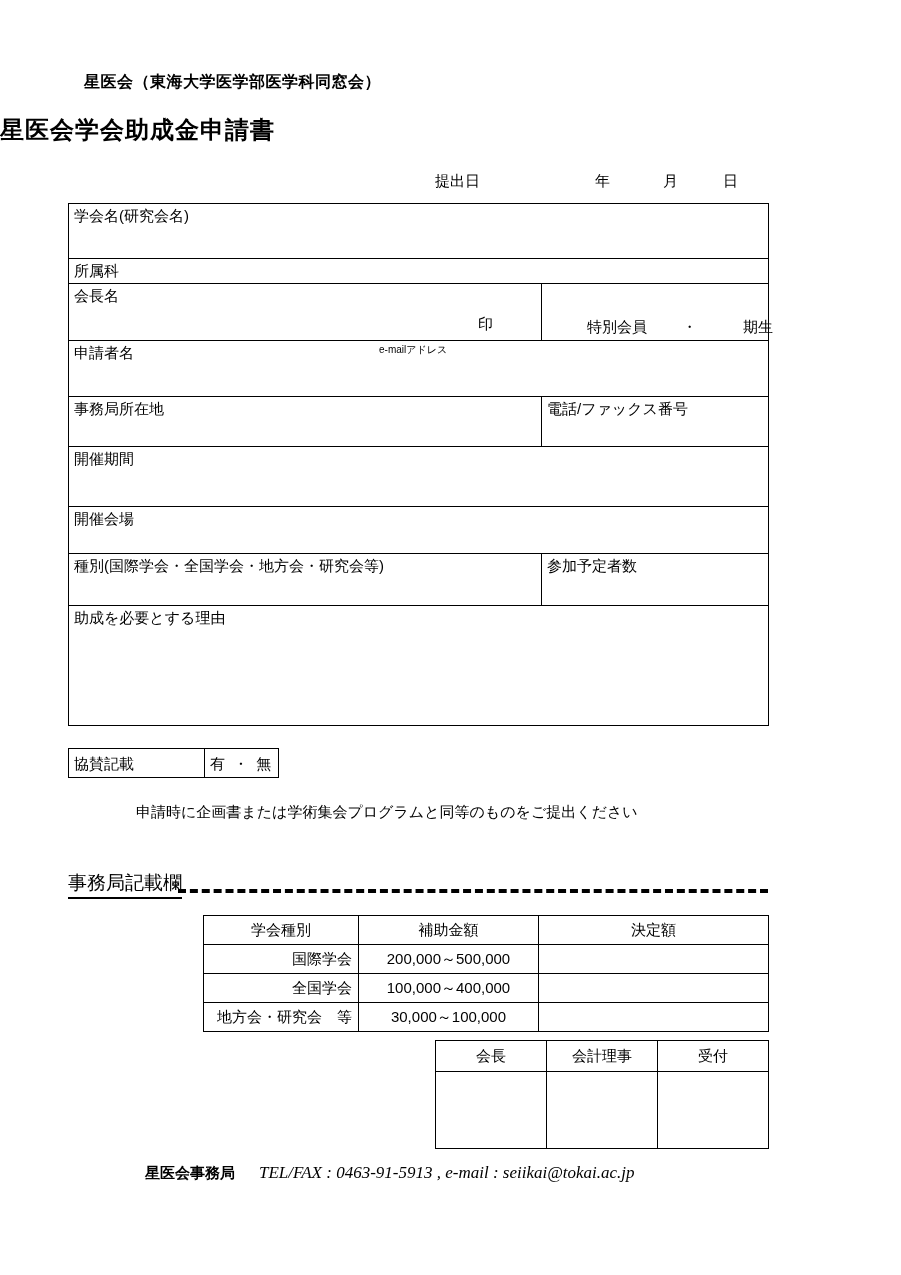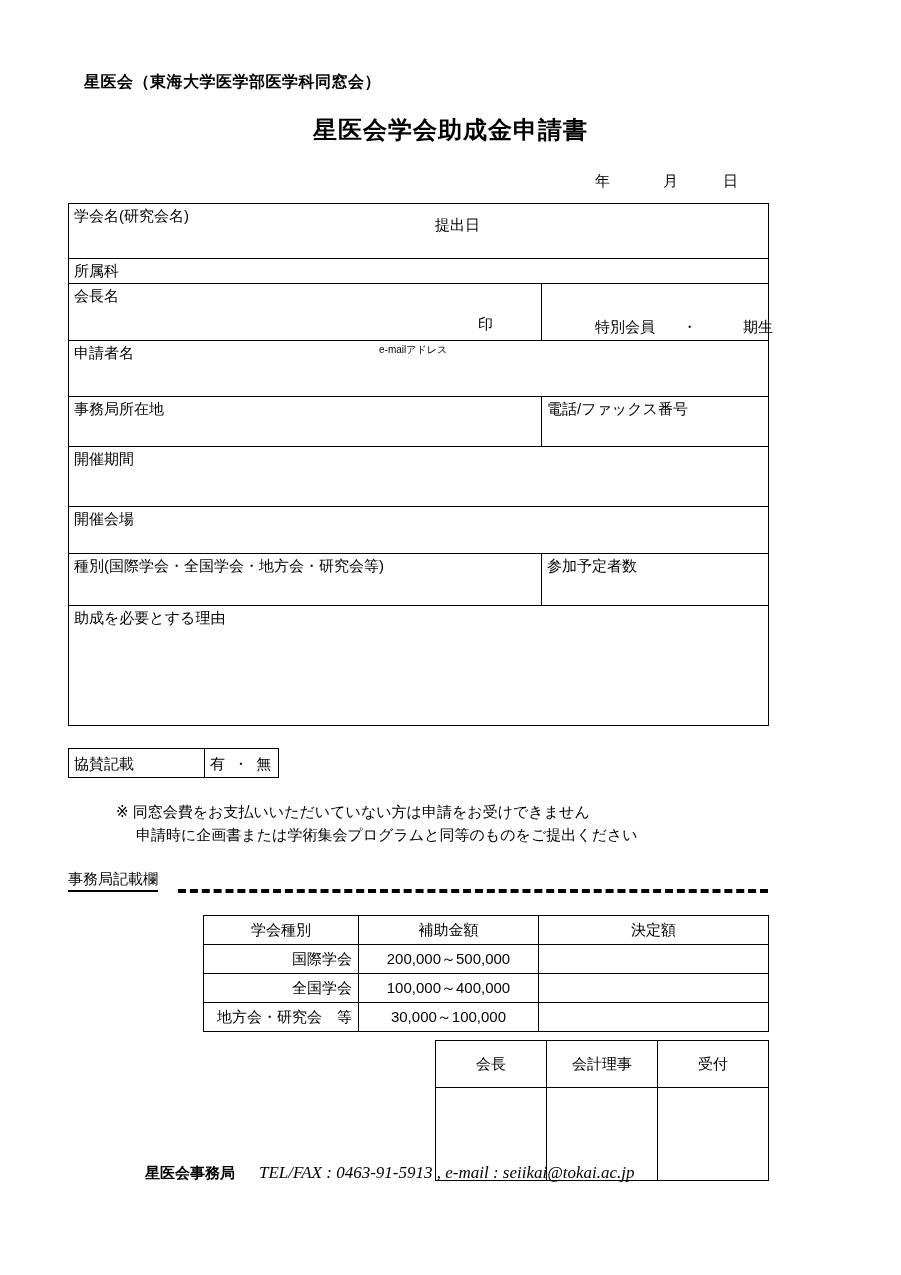--- a/index.html
+++ b/index.html
@@ -29,37 +29,36 @@
     font-size: 16px;
     font-weight: bold;
     letter-spacing: 0.5px;
     white-space: nowrap;
   }
   .doc-title {
     position: absolute;
     left: 0;
     right: 0;
     top: 114px;
-    text-align: center;
     font-size: 24px;
     font-weight: bold;
     letter-spacing: 1px;
   }
 
   
   .date-line {
     position: absolute;
     left: 435px;
     top: 172px;
     width: 330px;
     height: 22px;
     font-size: 15px;
     white-space: nowrap;
   }
-  .date-line .dl-label { position: absolute; left: 0; top: 0; margin-top: 44px; }
+  .date-line .dl-label { position: absolute; left: 0; top: 0; }
   .date-line .dl-y { position: absolute; left: 160px; top: 0; }
   .date-line .dl-m { position: absolute; left: 228px; top: 0; }
   .date-line .dl-d { position: absolute; left: 288px; top: 0; }
 
   
   .main-table {
     position: absolute;
     left: 68px;
     top: 203px;
     width: 700px;
@@ -105,21 +104,21 @@
     vertical-align: middle !important;
     font-size: 15px;
     white-space: nowrap;
   }
   .cell-member .mem-inner {
     display: inline-block;
     position: relative;
     width: 250px;
     text-align: left;
   }
-  .cell-member .m-special { position: absolute; left: 48px; top: 0; }
+  .cell-member .m-special { position: absolute; left: 40px; top: 0; }
   .cell-member .m-dot { position: absolute; left: 135px; top: 0; }
   .cell-member .m-class { position: absolute; left: 196px; top: 0; }
 
   .cell-email {
     position: relative;
   }
   .email-label {
     position: absolute;
     left: 310px;
     top: 3px;
@@ -163,21 +162,21 @@
     position: absolute;
     left: 68px;
     top: 870px;
     width: 700px;
     height: 24px;
   }
   .office-head .oh-label {
     position: absolute;
     left: 0;
     top: 0;
-    font-size: 15px;
+    font-size: 19px;
     border-bottom: 2px solid #000000;
     padding-bottom: 1px;
     white-space: nowrap;
   }
   .office-head .oh-dash {
     position: absolute;
     left: 110px;
     right: 0;
     top: 19px;
     height: 0;
@@ -215,21 +214,21 @@
     top: 1040px;
     width: 333px;
     border-collapse: collapse;
     table-layout: fixed;
   }
   .sign-table td {
     border: 1px solid #000000;
     font-size: 15px;
     font-weight: normal;
     text-align: center;
-    padding: 10px 4px;
+    padding: 2px 4px;
   }
   .sign-table thead td { height: 26px; }
   .sign-table tbody td { height: 72px; }
   .sign-table .sc { width: 111px; }
 
   
   .footer {
     position: absolute;
     left: 145px;
     top: 1163px;
@@ -335,21 +334,20 @@
   <table class="kyosan-table">
     <tbody>
       <tr>
         <td class="k-label">協賛記載</td>
         <td class="k-value">有 ・ 無</td>
       </tr>
     </tbody>
   </table>
 
   <div class="notes">
-    <div class="note-1">※ 同窓会費をお支払いいただいていない方は申請をお受けできません</div>
     <div class="note-2">申請時に企画書または学術集会プログラムと同等のものをご提出ください</div>
   </div>
 
   <div class="office-head">
     <span class="oh-label">事務局記載欄</span>
     <span class="oh-dash"></span>
   </div>
 
   <table class="amount-table">
     <colgroup>

